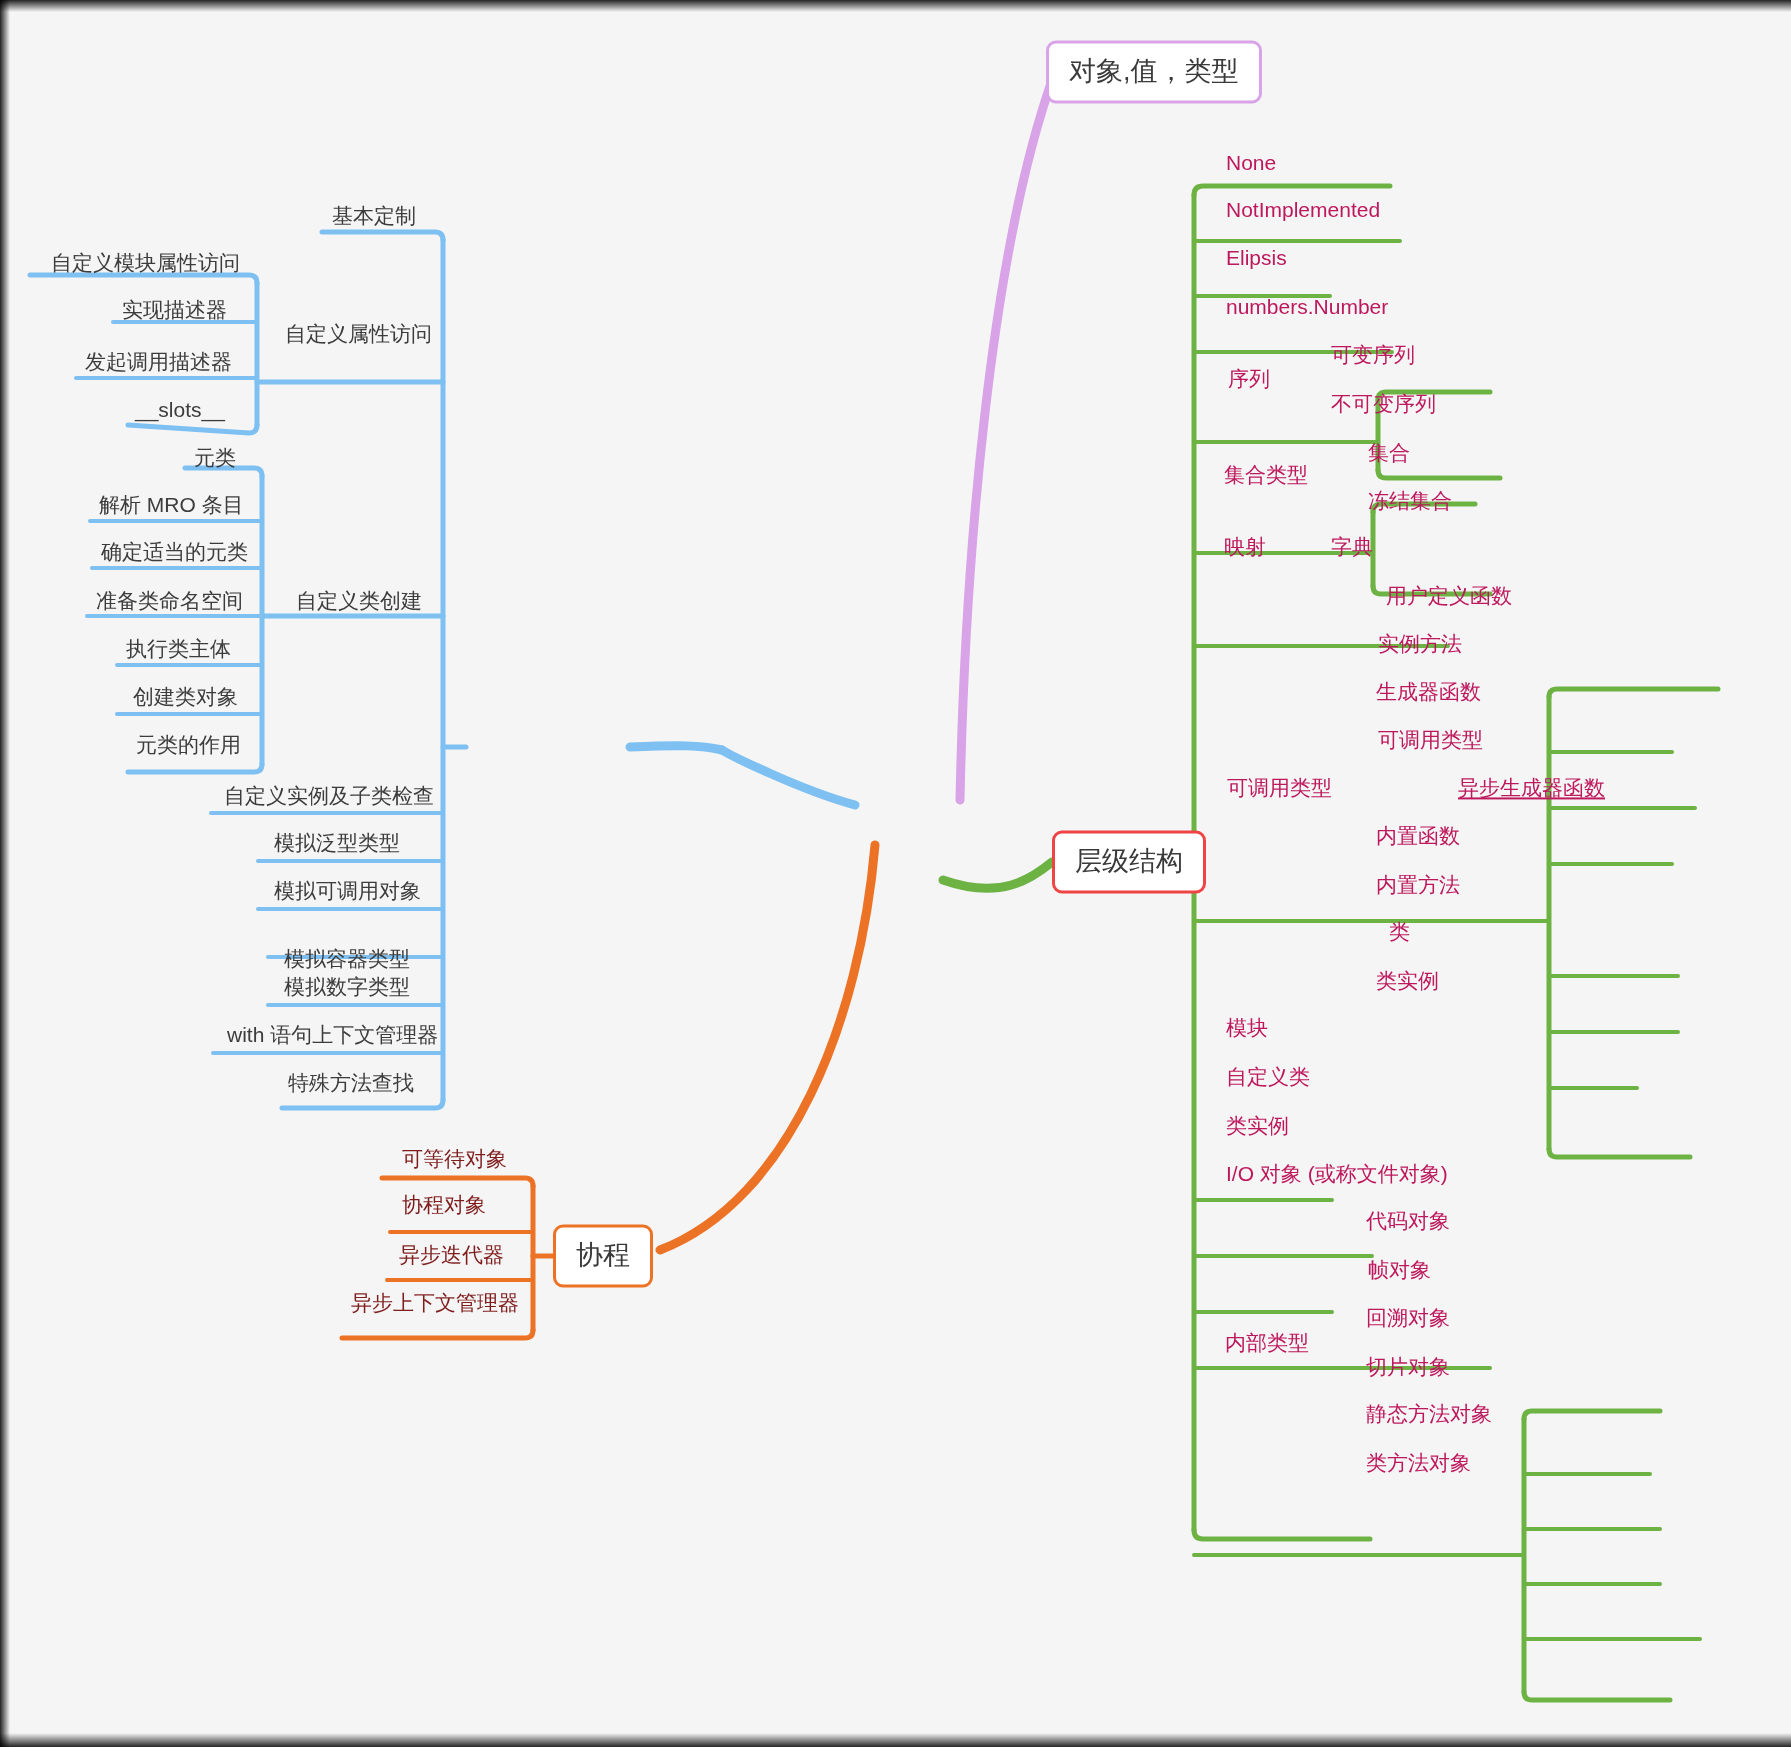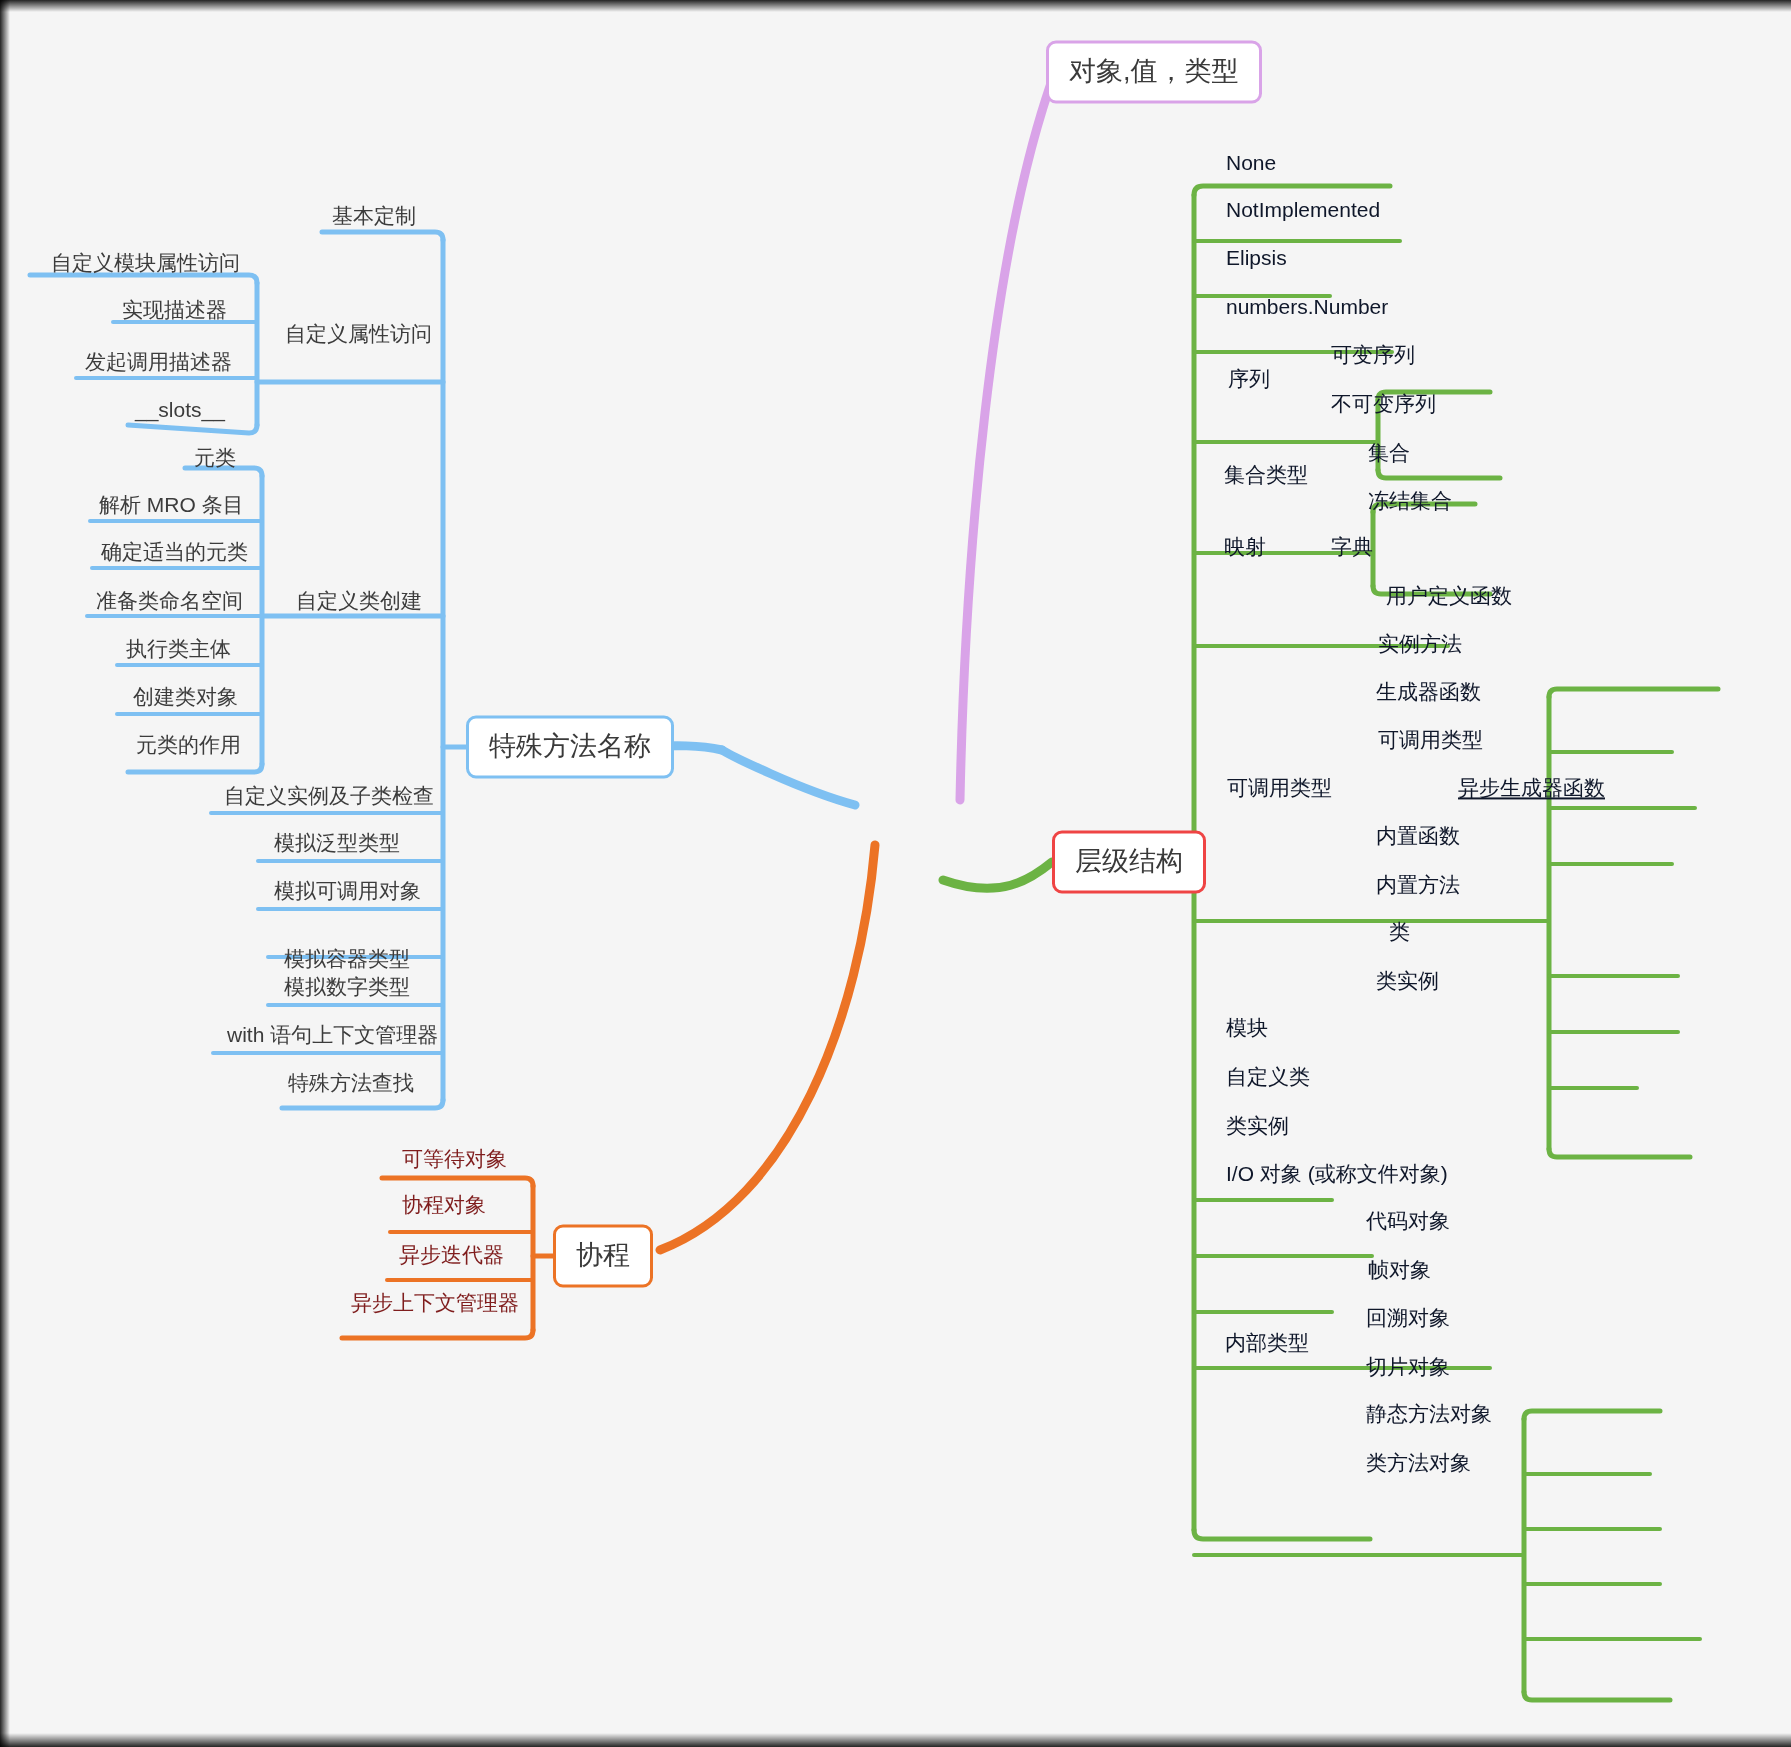--- a/index.html
+++ b/index.html
@@ -28,21 +28,21 @@
     color: #3a3a3a;
     line-height: 1.15;
     transform: translateY(-50%);
   }
   
   .leaf {
     font-size: 21px;
     padding: 2px 6px 5px 6px;
   }
   .leaf.blue   { color: #3c3c3c; }
-  .leaf.green  { color: #0f172a; }
+  .leaf.green  { color: #be185d; }
   .leaf.orange { color: #7f1d1d; }
 
   
   .boxed {
     border-radius: 10px;
     background: #ffffff;
     font-size: 27px;
     padding: 13px 20px;
     box-sizing: border-box;
   }
@@ -178,21 +178,20 @@
       <path d="M 533 1186 q 0 -8 -8 -8 L 382 1178" stroke="#ec7325" stroke-width="5"></path>
       <path d="M 533 1330 q 0 8 -8 8 L 342 1338" stroke="#ec7325" stroke-width="5"></path>
       <path d="M 533 1232 L 390 1232" stroke="#ec7325" stroke-width="4"></path>
       <path d="M 533 1280 L 387 1280" stroke="#ec7325" stroke-width="4"></path>
     </g>
   </svg>
 
 
   <div class="node boxed purple" style="left:1046px; top:72px;">对象,值，类型</div>
 
-  <div class="node boxed blue" style="left:466px; top:747px;">特殊方法名称</div>
 
   <div class="node leaf blue" style="left:326px; top:218px;">基本定制</div>
 
   <div class="node leaf blue" style="left:279px; top:336px;">自定义属性访问</div>
   <div class="node leaf blue" style="left:45px; top:265px;">自定义模块属性访问</div>
   <div class="node leaf blue" style="left:116px; top:312px;">实现描述器</div>
   <div class="node leaf blue" style="left:79px; top:364px;">发起调用描述器</div>
   <div class="node leaf blue" style="left:129px; top:412px;">__slots__</div>
 
   <div class="node leaf blue" style="left:290px; top:603px;">自定义类创建</div>

